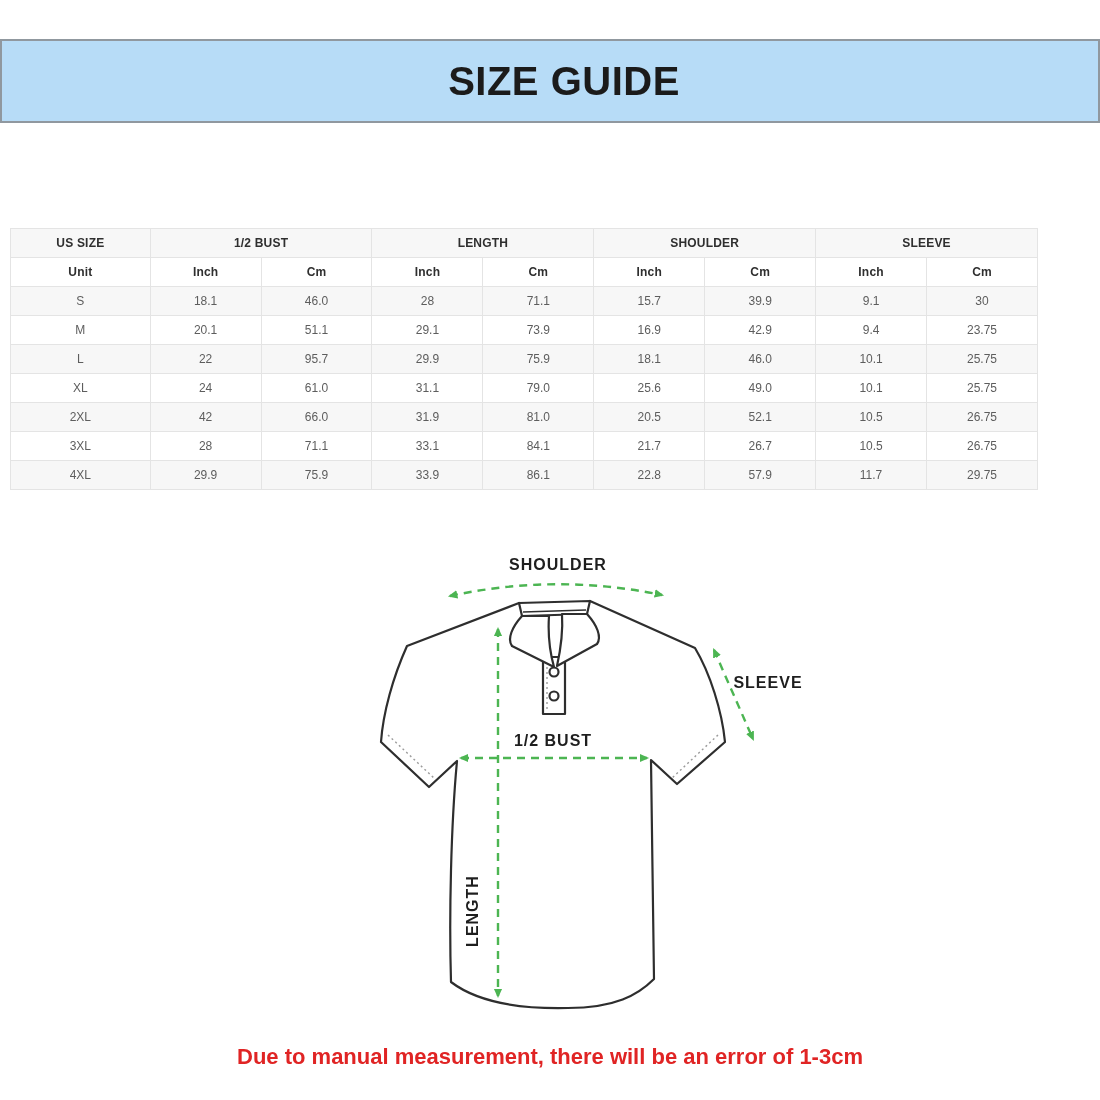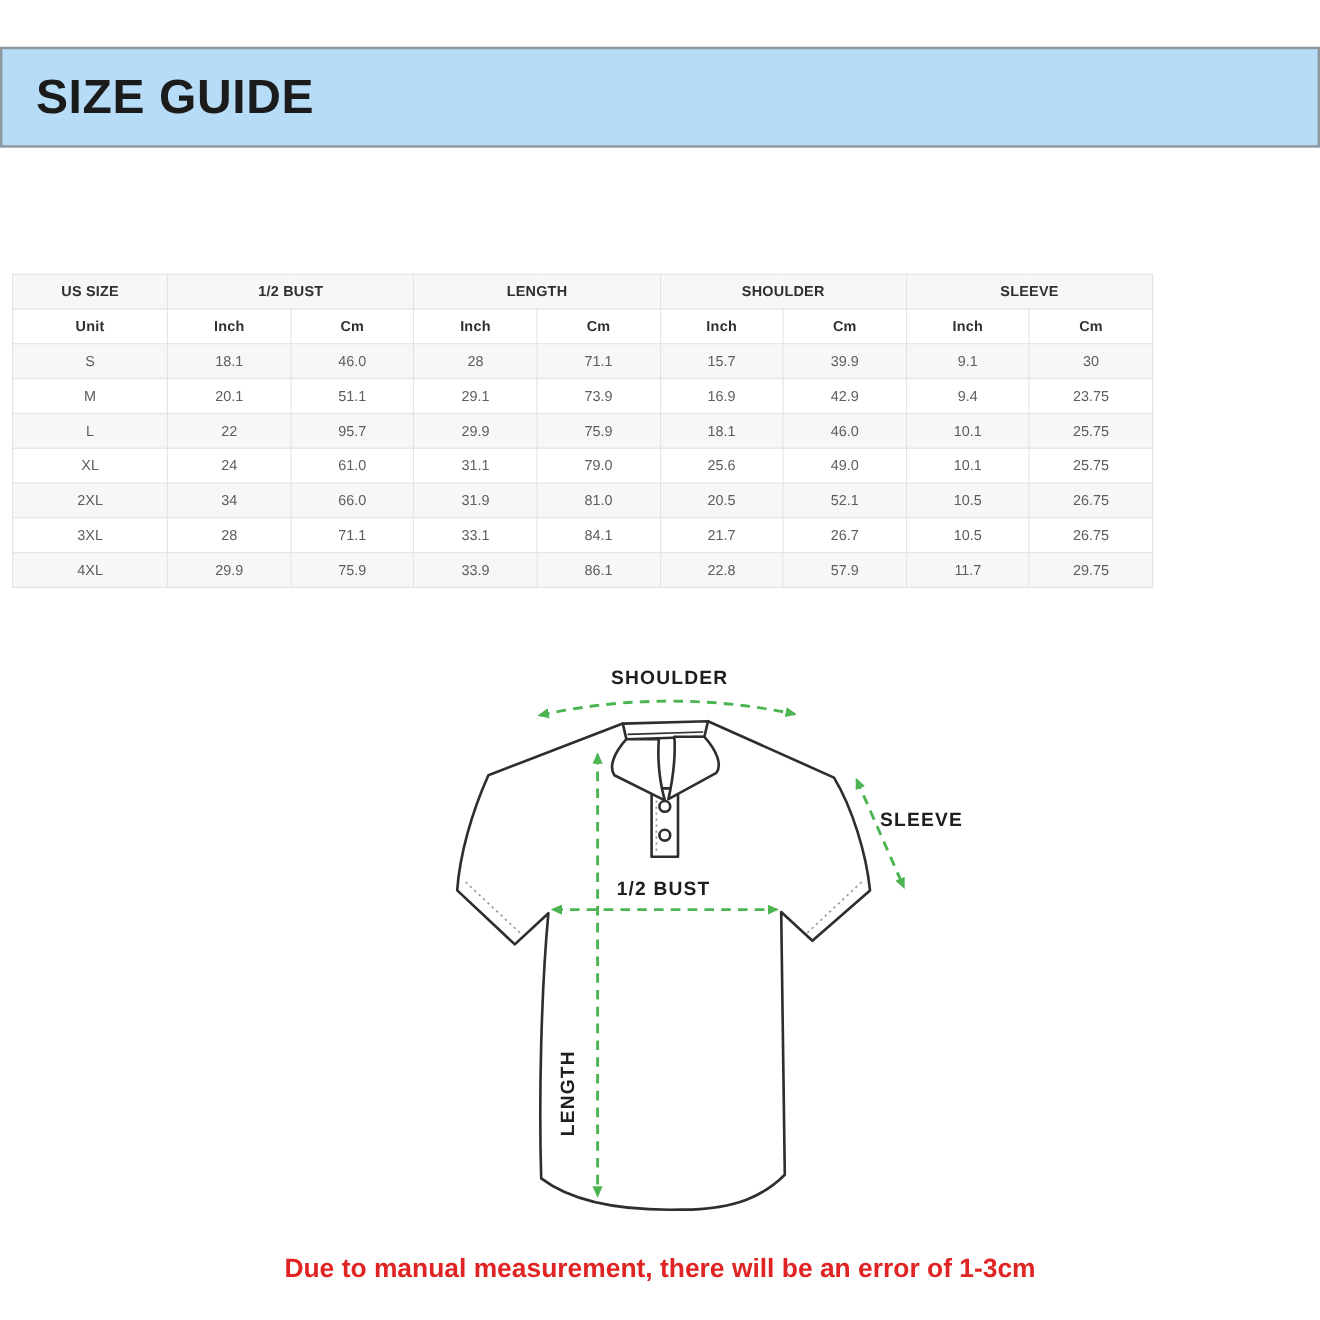--- a/index.html
+++ b/index.html
@@ -3,28 +3,28 @@
 <meta charset="utf-8">
 <style>
   html,body{margin:0;padding:0;}
   body{
     width:1100px;height:1100px;position:relative;background:#ffffff;
     font-family:"Liberation Sans",sans-serif;overflow:hidden;
   }
   .banner{
     position:absolute;top:39px;left:0;right:0;height:84px;box-sizing:border-box;
     background:var(--banner-bg,#b7dcf7);border:2px solid var(--banner-border,#90989f);
-    display:flex;align-items:center;justify-content:flex-start;padding-left:28px;
+    display:flex;align-items:center;justify-content:center;padding-left:28px;
   }
   .banner-title{
     font-size:40px;font-weight:800;letter-spacing:.5px;margin:0;
     color:var(--banner-text,#1b1b1b);
   }
   .size-table{
-    position:absolute;top:228px;left:10px;width:951px;
+    position:absolute;top:228px;left:10px;width:1028px;
     border-collapse:collapse;table-layout:fixed;font-size:12px;
   }
   .size-table th,.size-table td{
     border:1px solid var(--table-border,#e4e4e4);height:28px;
     text-align:center;vertical-align:middle;padding:0 2px;
   }
   .size-table tr:nth-child(odd){background:var(--row-stripe,#f7f7f7);}
   .size-table .hdr{font-weight:bold;color:var(--header-text,#2f2f2f);letter-spacing:.2px;}
   .size-table .val{font-weight:normal;color:var(--cell-text,#5d5d5d);}
   .shirt-wrap{position:absolute;left:380px;top:545px;width:420px;height:490px;}
@@ -120,21 +120,21 @@
         <td class="val">61.0</td>
         <td class="val">31.1</td>
         <td class="val">79.0</td>
         <td class="val">25.6</td>
         <td class="val">49.0</td>
         <td class="val">10.1</td>
         <td class="val">25.75</td>
       </tr>
       <tr>
         <td class="val">2XL</td>
-        <td class="val">34</td>
+        <td class="val">42</td>
         <td class="val">66.0</td>
         <td class="val">31.9</td>
         <td class="val">81.0</td>
         <td class="val">20.5</td>
         <td class="val">52.1</td>
         <td class="val">10.5</td>
         <td class="val">26.75</td>
       </tr>
       <tr>
         <td class="val">3XL</td>

